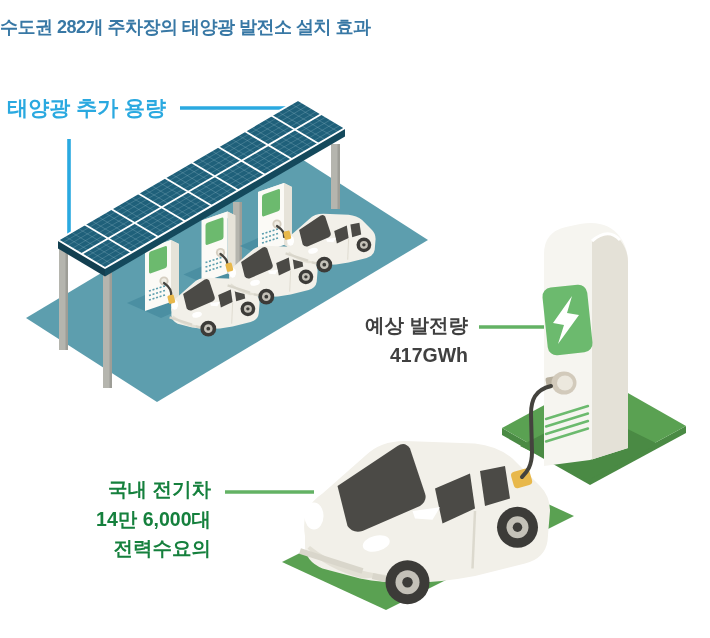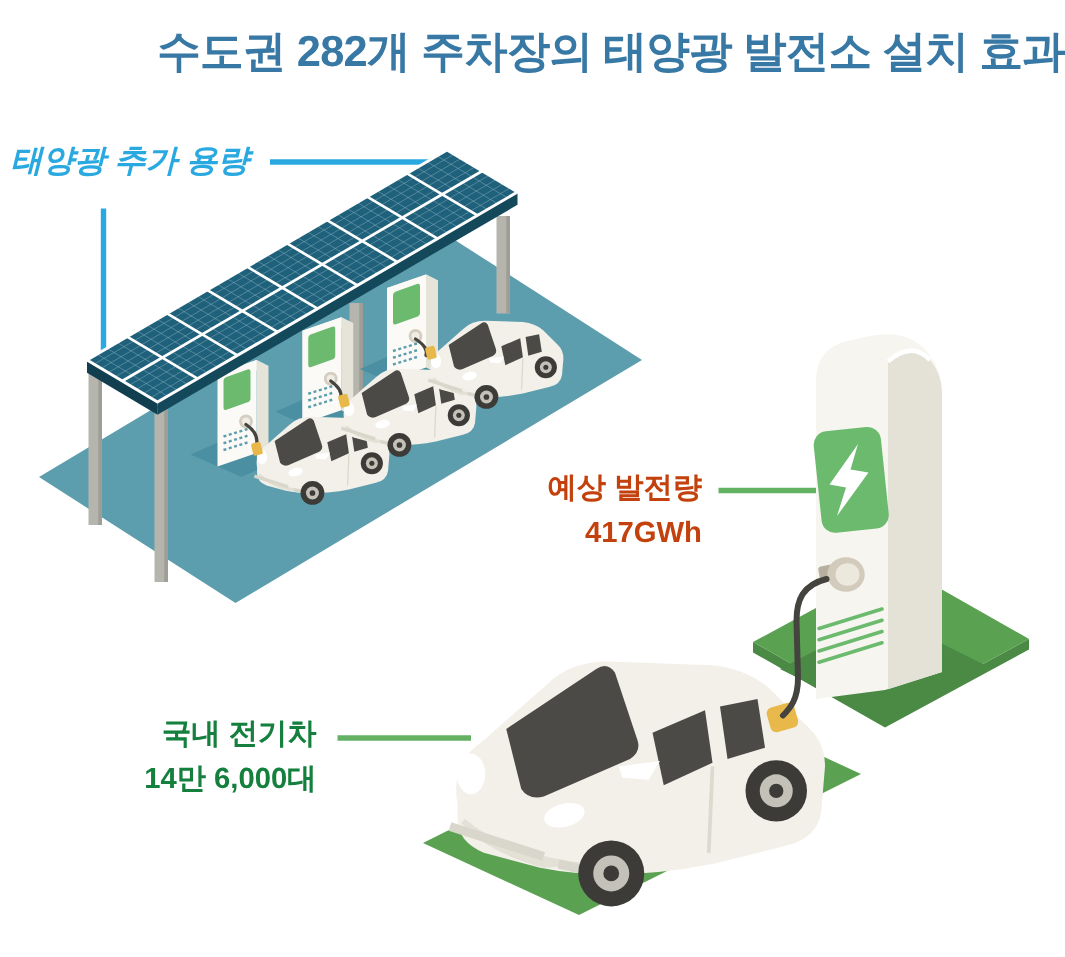--- a/index.html
+++ b/index.html
@@ -1,21 +1,21 @@
 <!DOCTYPE html>
 <html><head>
 <meta charset="utf-8">
 <style>
   html,body{margin:0;padding:0;background:#ffffff;}
   body{width:710px;height:638px;position:relative;overflow:hidden;
        font-family:"Liberation Sans","DejaVu Sans",sans-serif;}
   #stage{position:absolute;left:0;top:0;width:710px;height:638px;}
   .lbl{position:absolute;font-weight:bold;white-space:nowrap;}
-  #title{left:0;right:0;top:15px;text-align:right;font-size:29px;letter-spacing:-0.5px;}
-  #label-solar{right:544px;top:92px;text-align:right;font-size:21px;line-height:32px;font-style:italic;}
+  #title{left:0;right:0;top:15px;text-align:left;font-size:18px;letter-spacing:-0.5px;}
+  #label-solar{right:544px;top:92px;text-align:right;font-size:21px;line-height:32px;}
   #label-gen{right:242px;top:310px;text-align:right;font-size:19.5px;line-height:30px;}
   #label-ev{right:499px;top:475px;text-align:right;font-size:19.5px;line-height:29.5px;}
   svg{position:absolute;left:0;top:0;}
 </style>
 </head>
 <body>
 
 <div id="stage">
 <svg width="710" height="638" viewBox="0 0 710 638">
   <defs>
@@ -137,21 +137,22 @@
   </g>
 </svg>
 </div>
 
 <div id="title" class="lbl" style="color:#3878a5;">수도권 282개 주차장의 태양광 발전소 설치 효과</div>
 
 <div id="label-solar" class="lbl" style="color:#2aa9e0;">
   <div>태양광 추가 용량</div>
 </div>
 
-<div id="label-gen" class="lbl" style="color:#c2410c;">
+<div id="label-gen" class="lbl" style="color:#404040;">
   <div>예상 발전량</div>
   <div>417GWh</div>
 </div>
 
 <div id="label-ev" class="lbl" style="color:#15803d;">
   <div>국내 전기차</div>
   <div>14만 6,000대</div>
+  <div>전력수요의</div>
 </div>
 
 </body></html>

